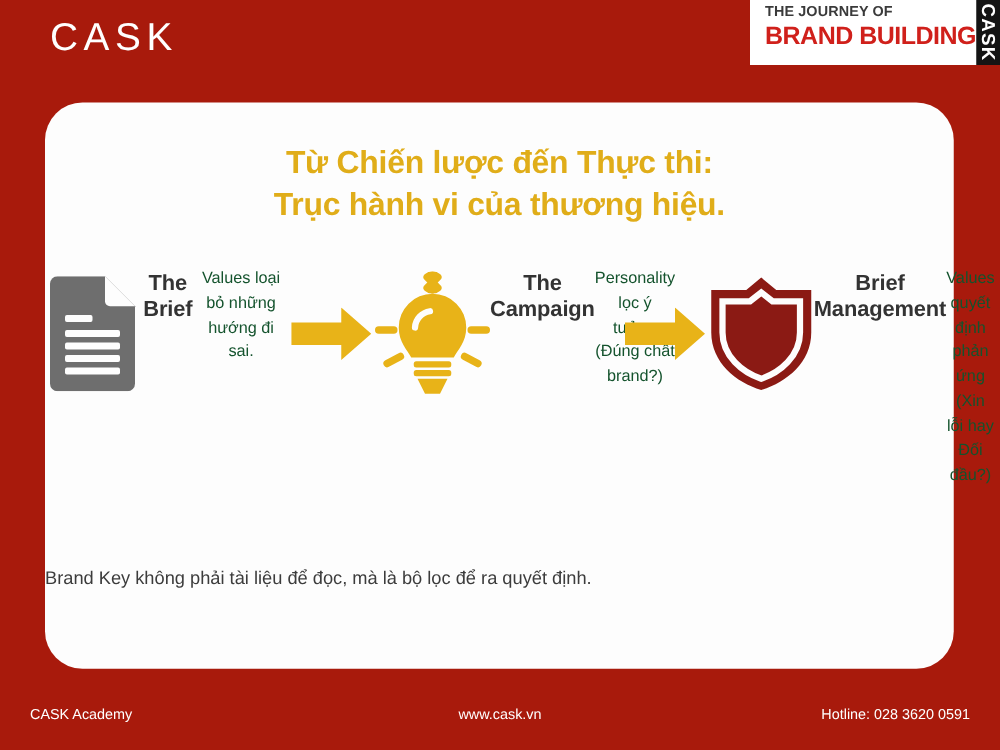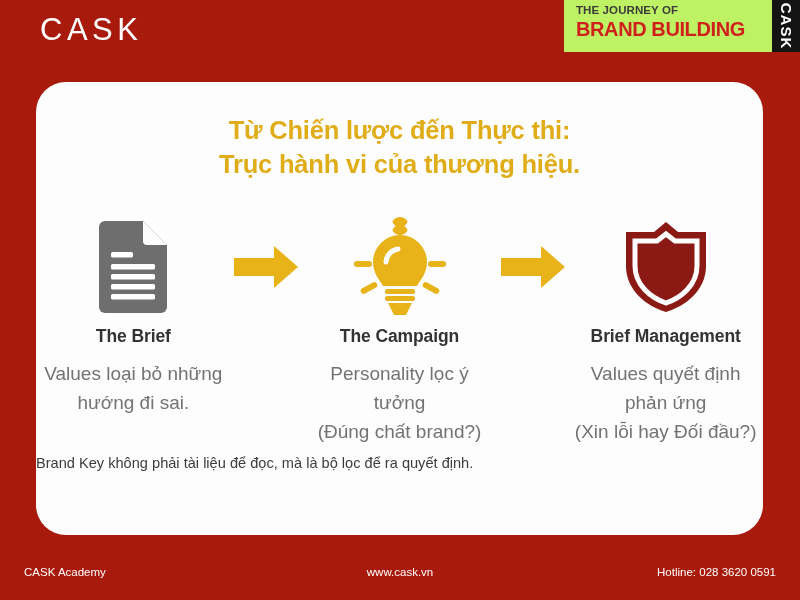--- a/index.html
+++ b/index.html
@@ -15,22 +15,22 @@
   #header {
     position:absolute; left:0; top:0; width:800px; height:82px;
   }
   #logo {
     position:absolute; left:40px; top:12px;
     font-size:31px; font-weight:400; color:#ffffff;
     letter-spacing:4.5px;
     font-family:"Liberation Sans", sans-serif;
   }
   #badge {
-    position:absolute; right:0; top:0; width:236px; height:52px;
-    background:#bef264; display:flex;
+    position:absolute; right:0; top:0; width:200px; height:52px;
+    background:#ffffff; display:flex;
   }
   #badge-text {
     flex:1; padding:5px 0 0 12px; line-height:1;
   }
   #badge-line1 {
     font-size:11.5px; font-weight:700; color:#3a3a3a;
     letter-spacing:0.1px; white-space:nowrap;
   }
   #badge-line2 {
     font-size:20px; font-weight:700; color:#D0201B;
@@ -59,32 +59,32 @@
     font-size:25.5px; font-weight:700; line-height:1.33;
     letter-spacing:-0.2px;
   }
 
   
   #steps {
     position:absolute; left:0; top:130px; width:100%;
     display:flex; align-items:flex-start; justify-content:center;
   }
   .step {
-    width:196px; display:flex; flex-direction:column; align-items:center;
+    width:196px; display:flex; align-items:flex-start;
   }
   .icon-box {
     height:110px; display:flex; align-items:center; justify-content:center;
   }
   .step-title {
     font-size:17.5px; font-weight:700; color:#333333;
     letter-spacing:-0.1px; margin-top:4px; text-align:center;
   }
   .step-desc {
-    font-size:19px; color:#737373; line-height:1.52;
-    text-align:center; margin-top:13px; white-space:pre-line;
+    font-size:13px; color:#14532d; line-height:1.52;
+    text-align:center; white-space:pre-line;
   }
   .arrow-cell {
     width:72px; height:110px;
     display:flex; align-items:center; justify-content:center;
   }
 
   #footnote {
     position:absolute; left:0; bottom:64px; width:100%;
     text-align:left; font-size:14.6px; color:#3c3c3c;
   }

